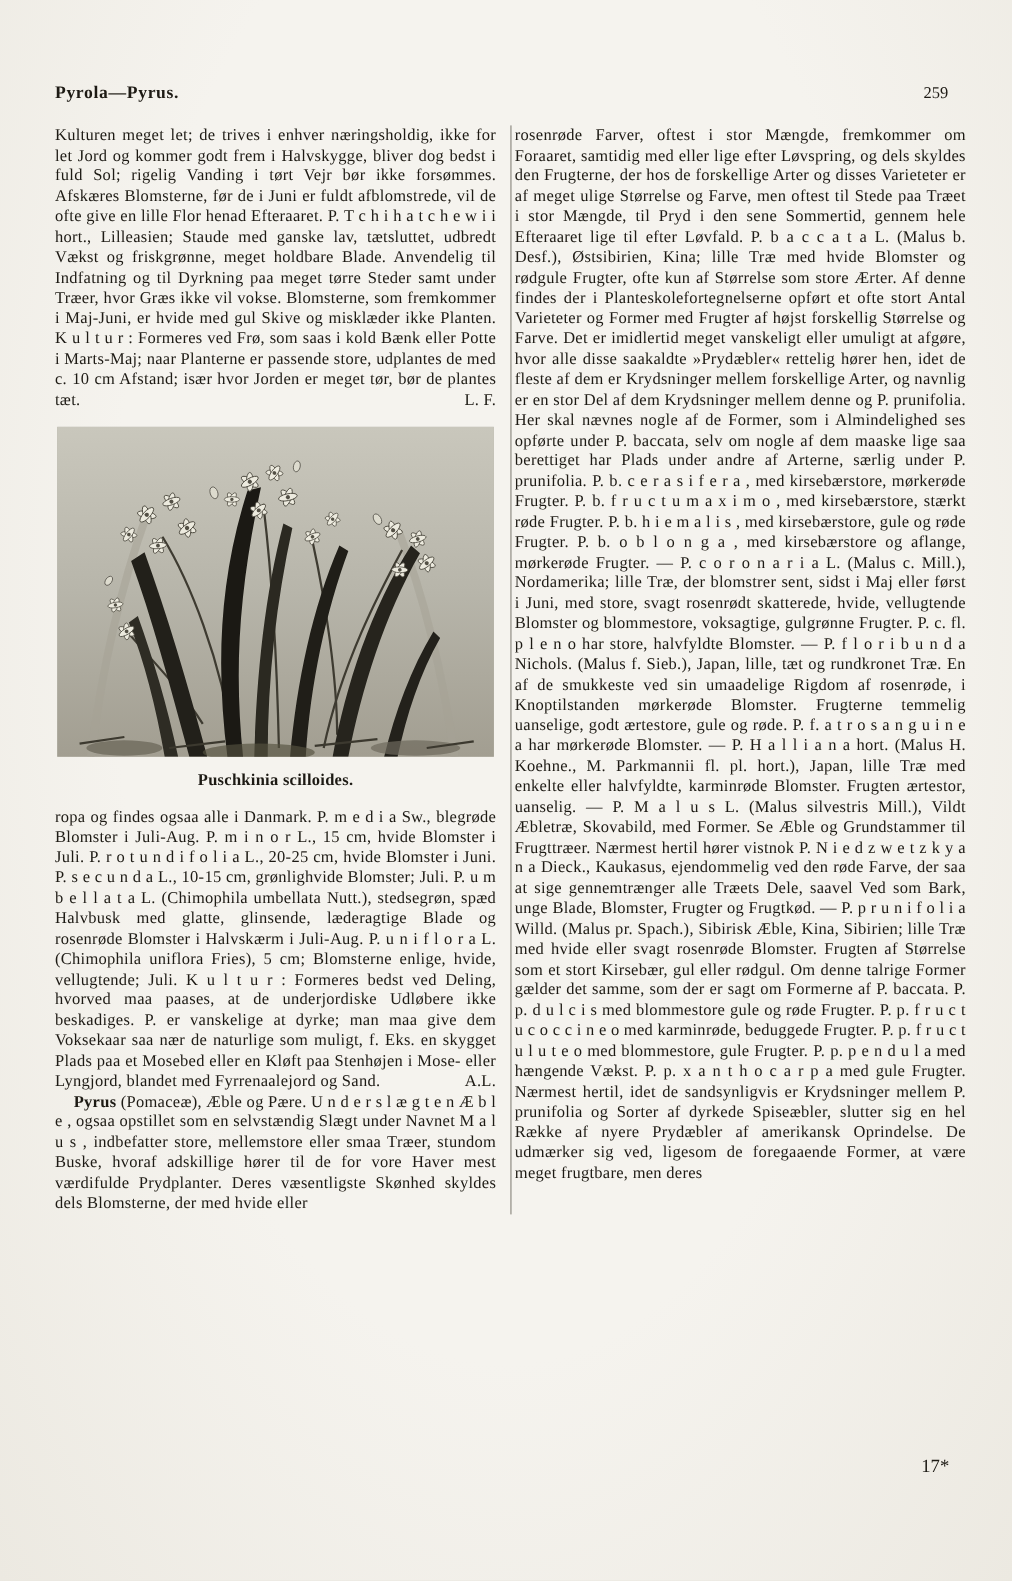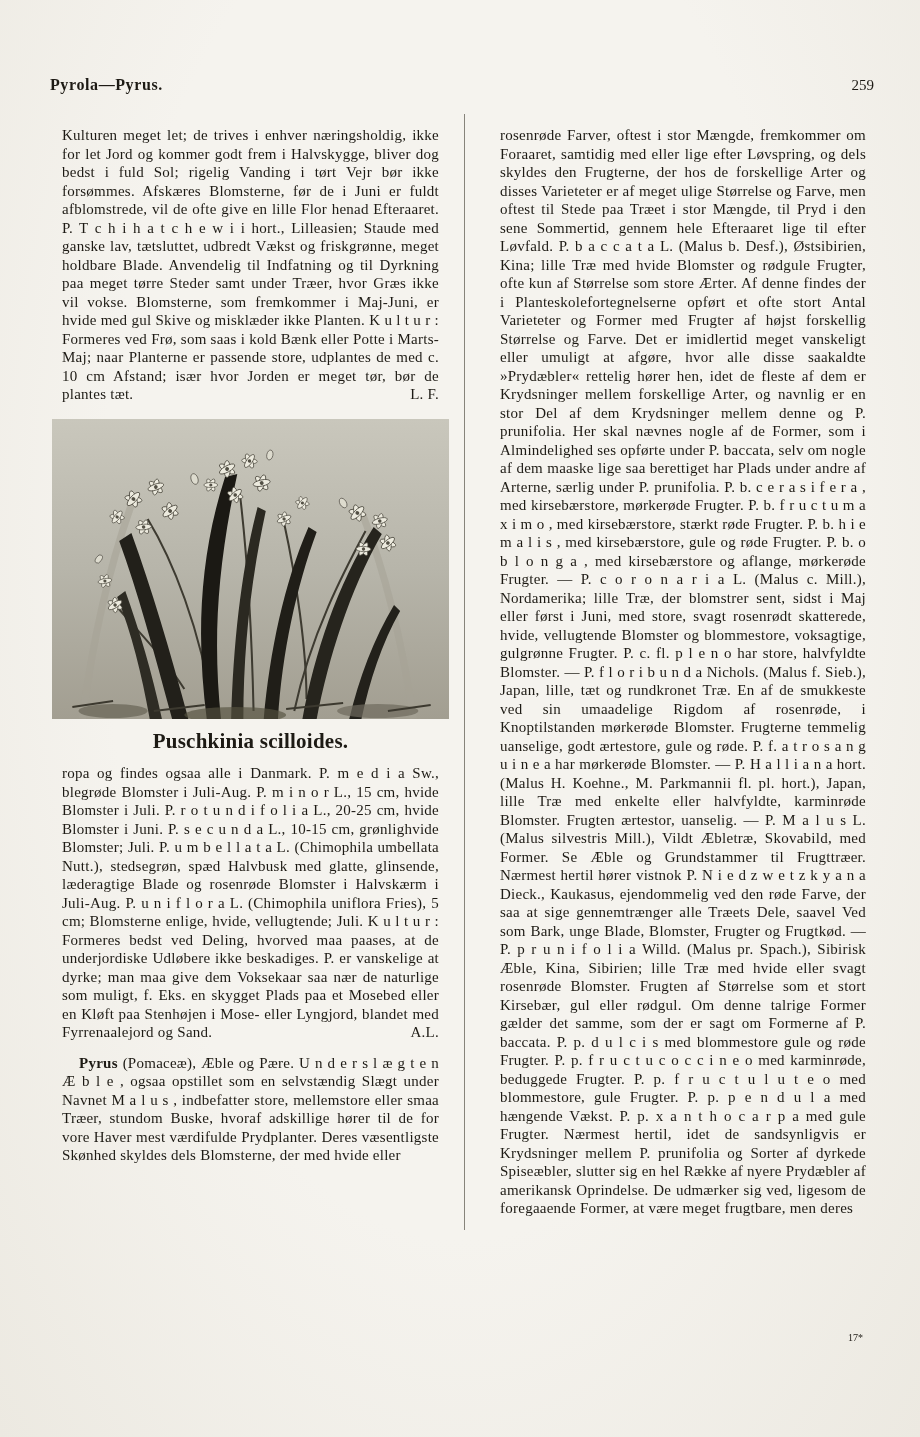--- a/index.html
+++ b/index.html
@@ -26,43 +26,43 @@
   }
   .header-title {
     position: absolute;
     left: 0; right: 0;
     font-weight: bold;
     font-size: 16px;
     letter-spacing: 0.6px;
   }
   .page-number {
     position: absolute;
-    right: 4px;
+    right: 16px;
     top: 1px;
     font-size: 15px;
   }
   .columns {
     display: flex;
     align-items: stretch;
   }
   .column {
     box-sizing: border-box;
     width: 50%;
     text-align: justify;
     font-size: 15px;
     line-height: 18.5px;
     letter-spacing: 0.25px;
   }
   .column-left { padding-right: 13px; }
   .column-right {
-    padding-left: 23px;
+    padding-left: 3px;
     border-left: 1px solid #86837a;
   }
   .para {
-    margin: 12px;
+    margin: 0;
     text-indent: 0;
     hyphens: none;
   }
   .para.indent { text-indent: 17px; }
   .lead { font-weight: bold; }
   .sig {
     float: right;
     padding-left: 8px;
   }
   .figure {
@@ -70,29 +70,29 @@
   }
   .engraving {
     width: 100%;
     height: 300px;
     background: #b6b4a9;
   }
   .engraving svg { display: block; width: 100%; height: 100%; }
   .caption {
     text-align: center;
     font-weight: bold;
-    font-size: 21px;
+    font-size: 15px;
     margin-top: 13px;
     text-indent: 0;
   }
   .footer-mark {
     position: absolute;
     right: 57px;
     bottom: 94px;
-    font-size: 10px;
+    font-size: 17px;
   }
 </style>
 </head>
 <body>
 
 <div class="page">
 
   <div class="page-header">
     <div class="header-title">Pyrola—Pyrus.</div>
     <div class="page-number">259</div>

